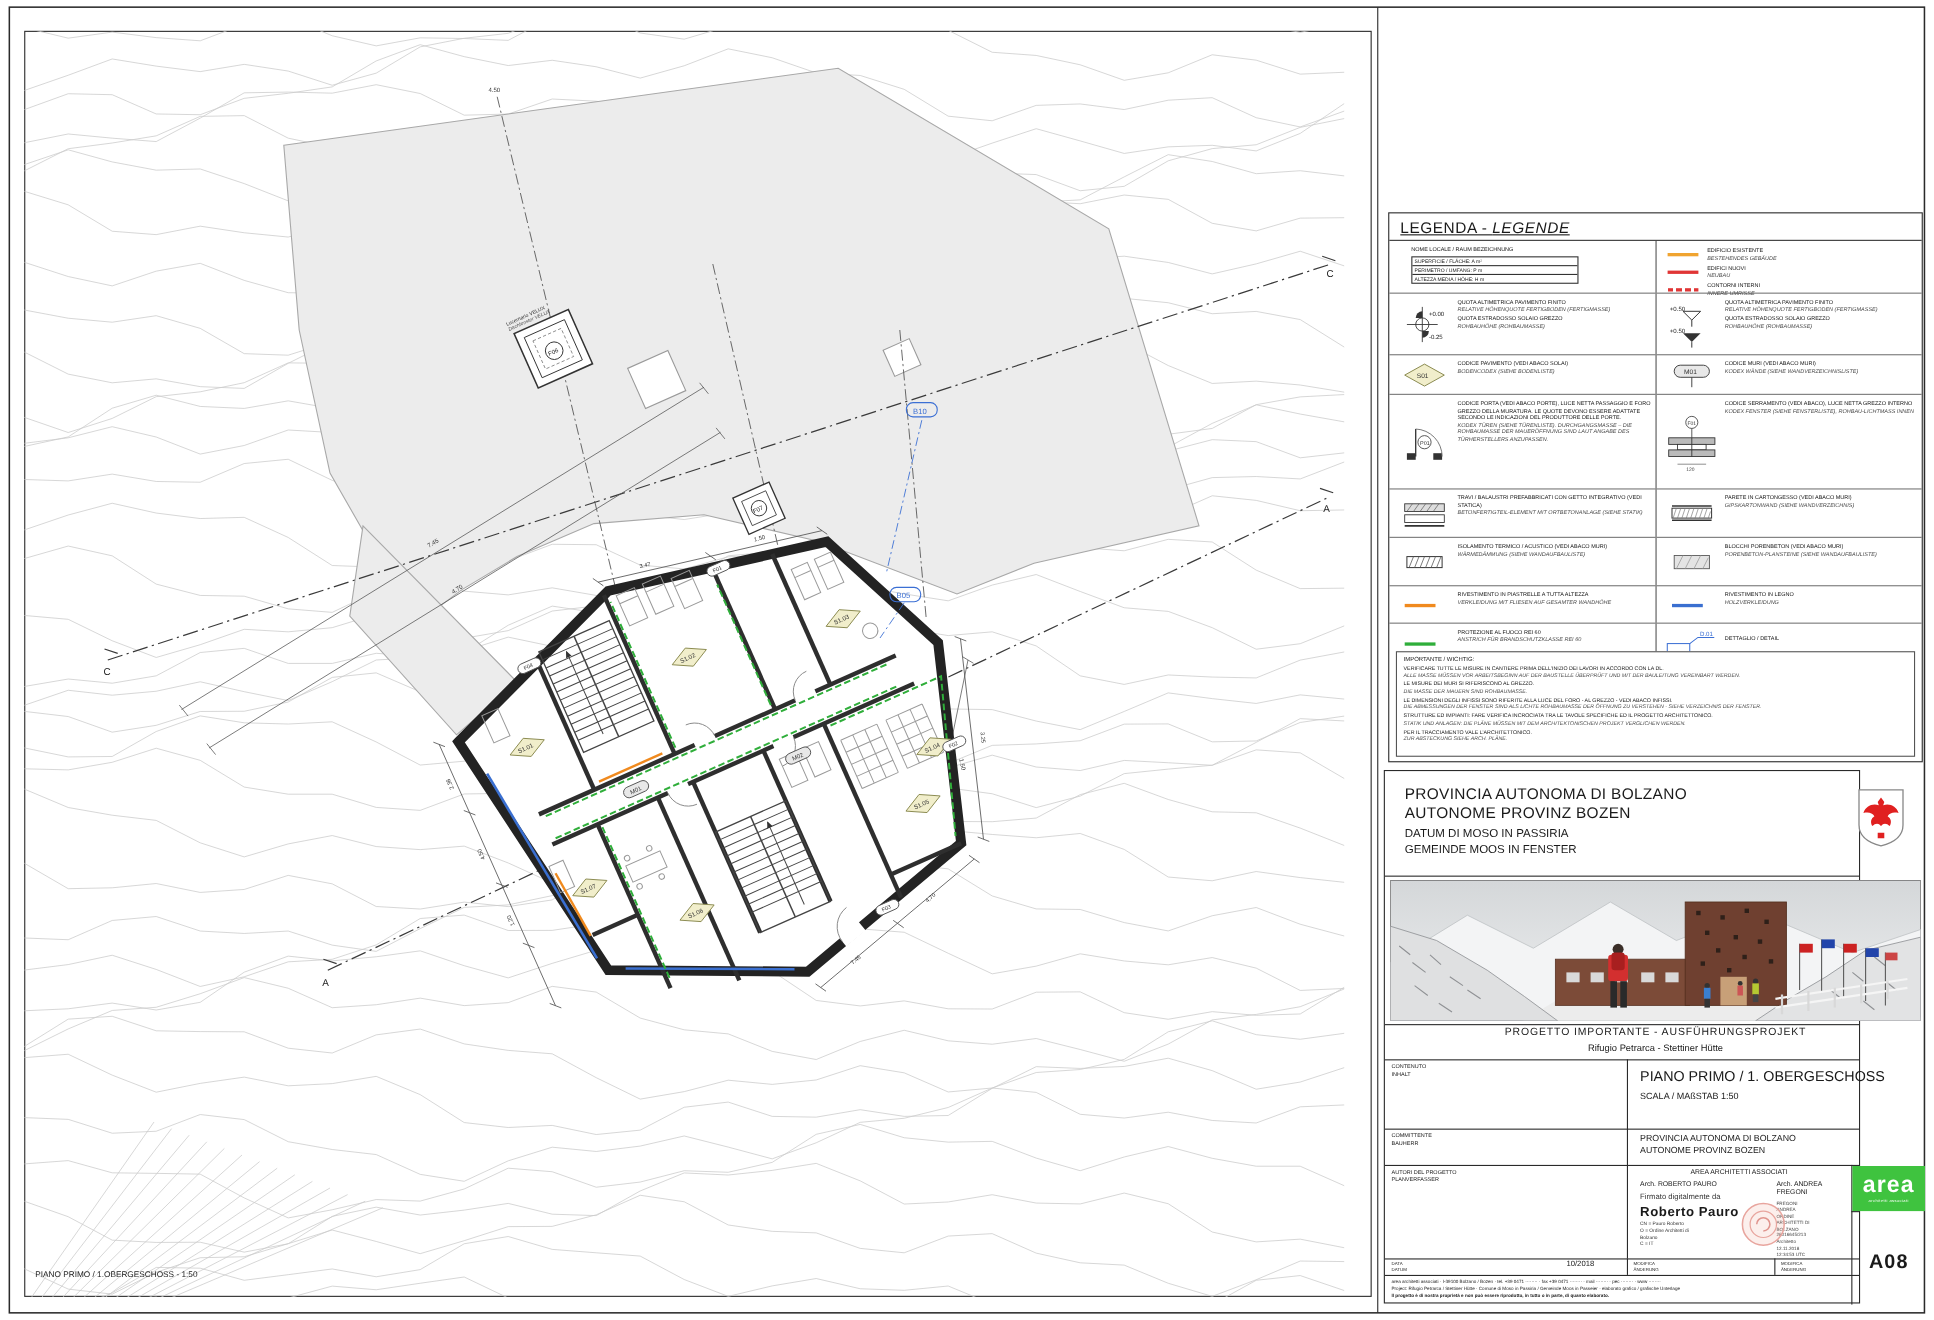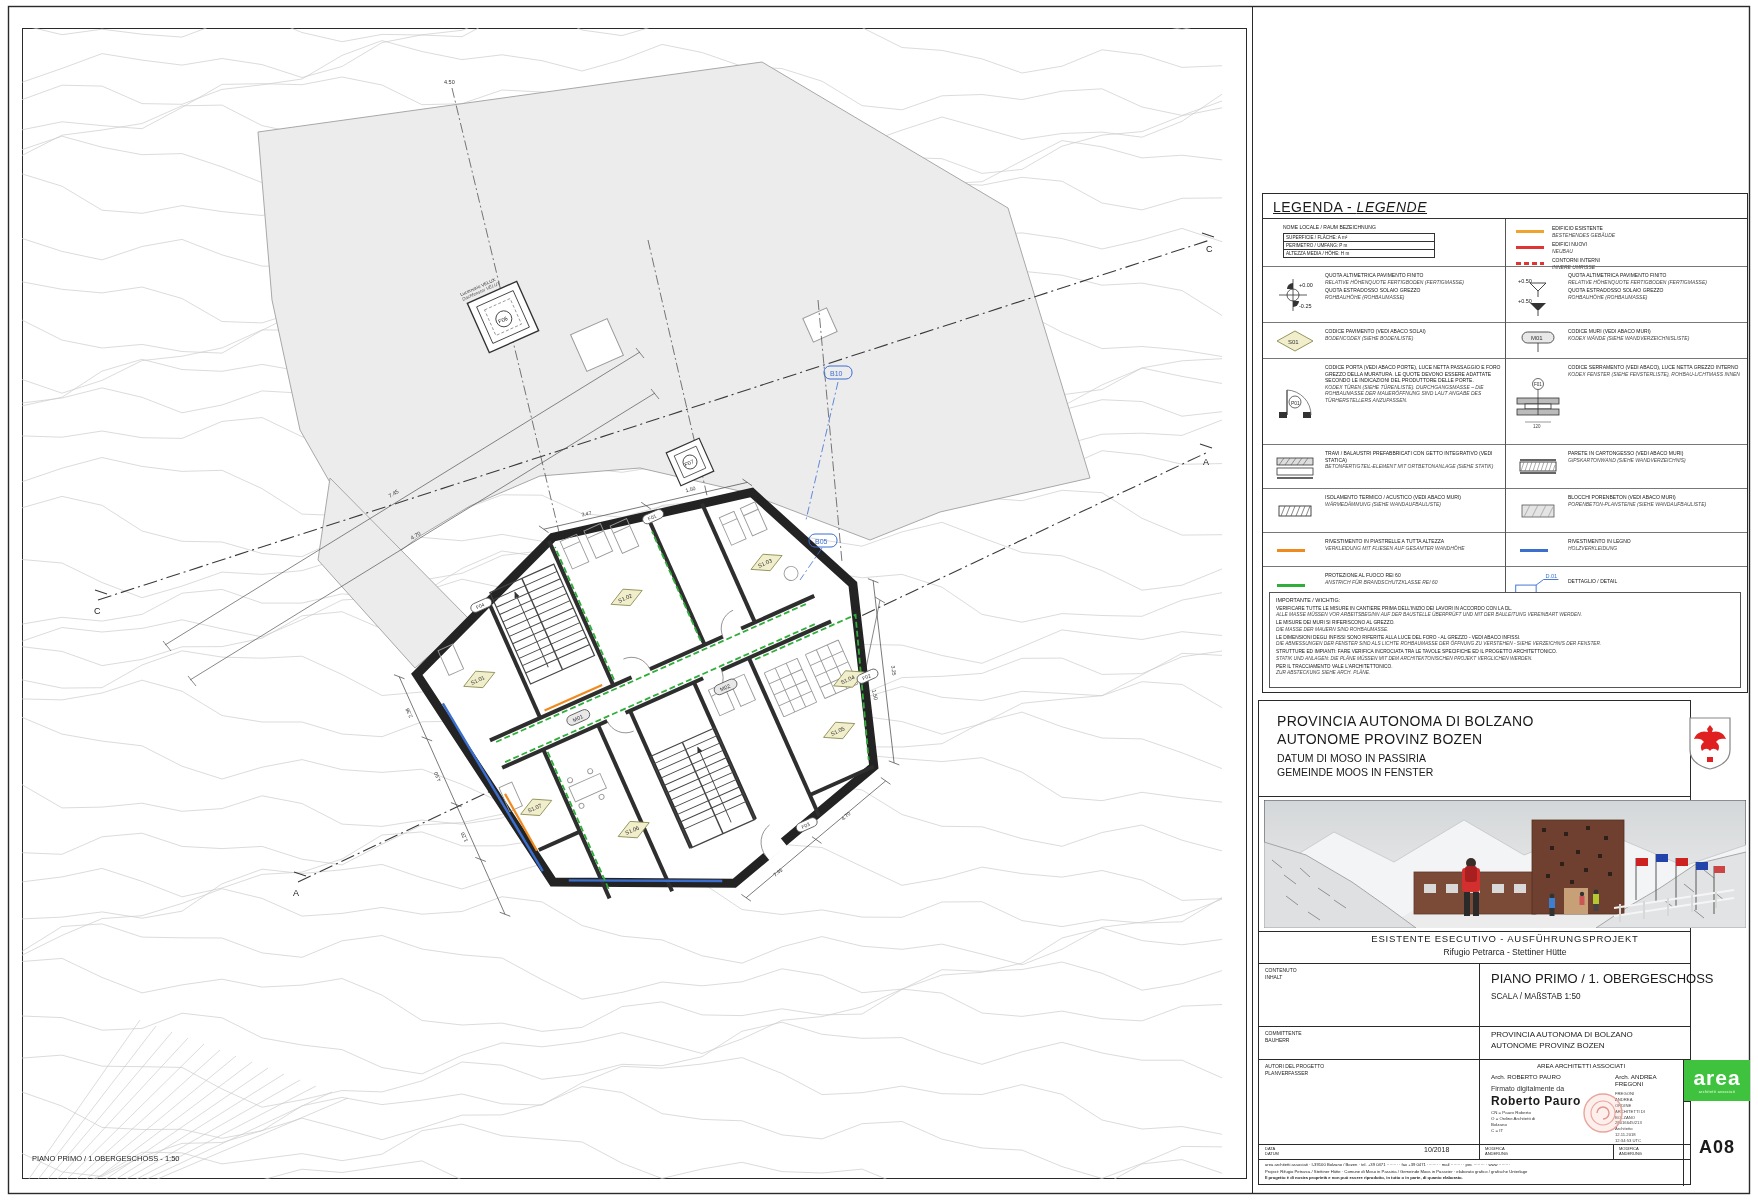--- a/index.html
+++ b/index.html
@@ -743,21 +743,21 @@
       <circle cx="332" cy="92" r="2.4" fill="#333"></circle>
         <rect x="329" y="94" width="6" height="10" fill="#b5c832"></rect>
         <rect x="329.5" y="104" width="5" height="7" fill="#444"></rect>
       <circle cx="318" cy="94" r="2.2" fill="#333"></circle>
         <rect x="315.5" y="96" width="5" height="9" fill="#cc5555"></rect>
     </g>
   </svg>
   <div class="hline" style="top:230px"></div>
 
   <div class="abs" style="left:0;top:232px;width:492px;">
-    <div class="proj1">ESISTENTE ESECUTIVO - AUSFÜHRUNGSPROJEKT</div>
+    <div class="proj1">PROGETTO IMPORTANTE - AUSFÜHRUNGSPROJEKT</div>
     <div class="proj2">Rifugio Petrarca - Stettiner Hütte</div>
   </div>
   <div class="hline" style="top:262px"></div>
 
   <div class="abs" style="left:0;top:262px;width:492px;height:63px;">
     <div class="tb-label">
       <div>CONTENUTO</div>
       <div>INHALT</div>
     </div>
     <div class="abs" style="left:232px;top:8px;">

